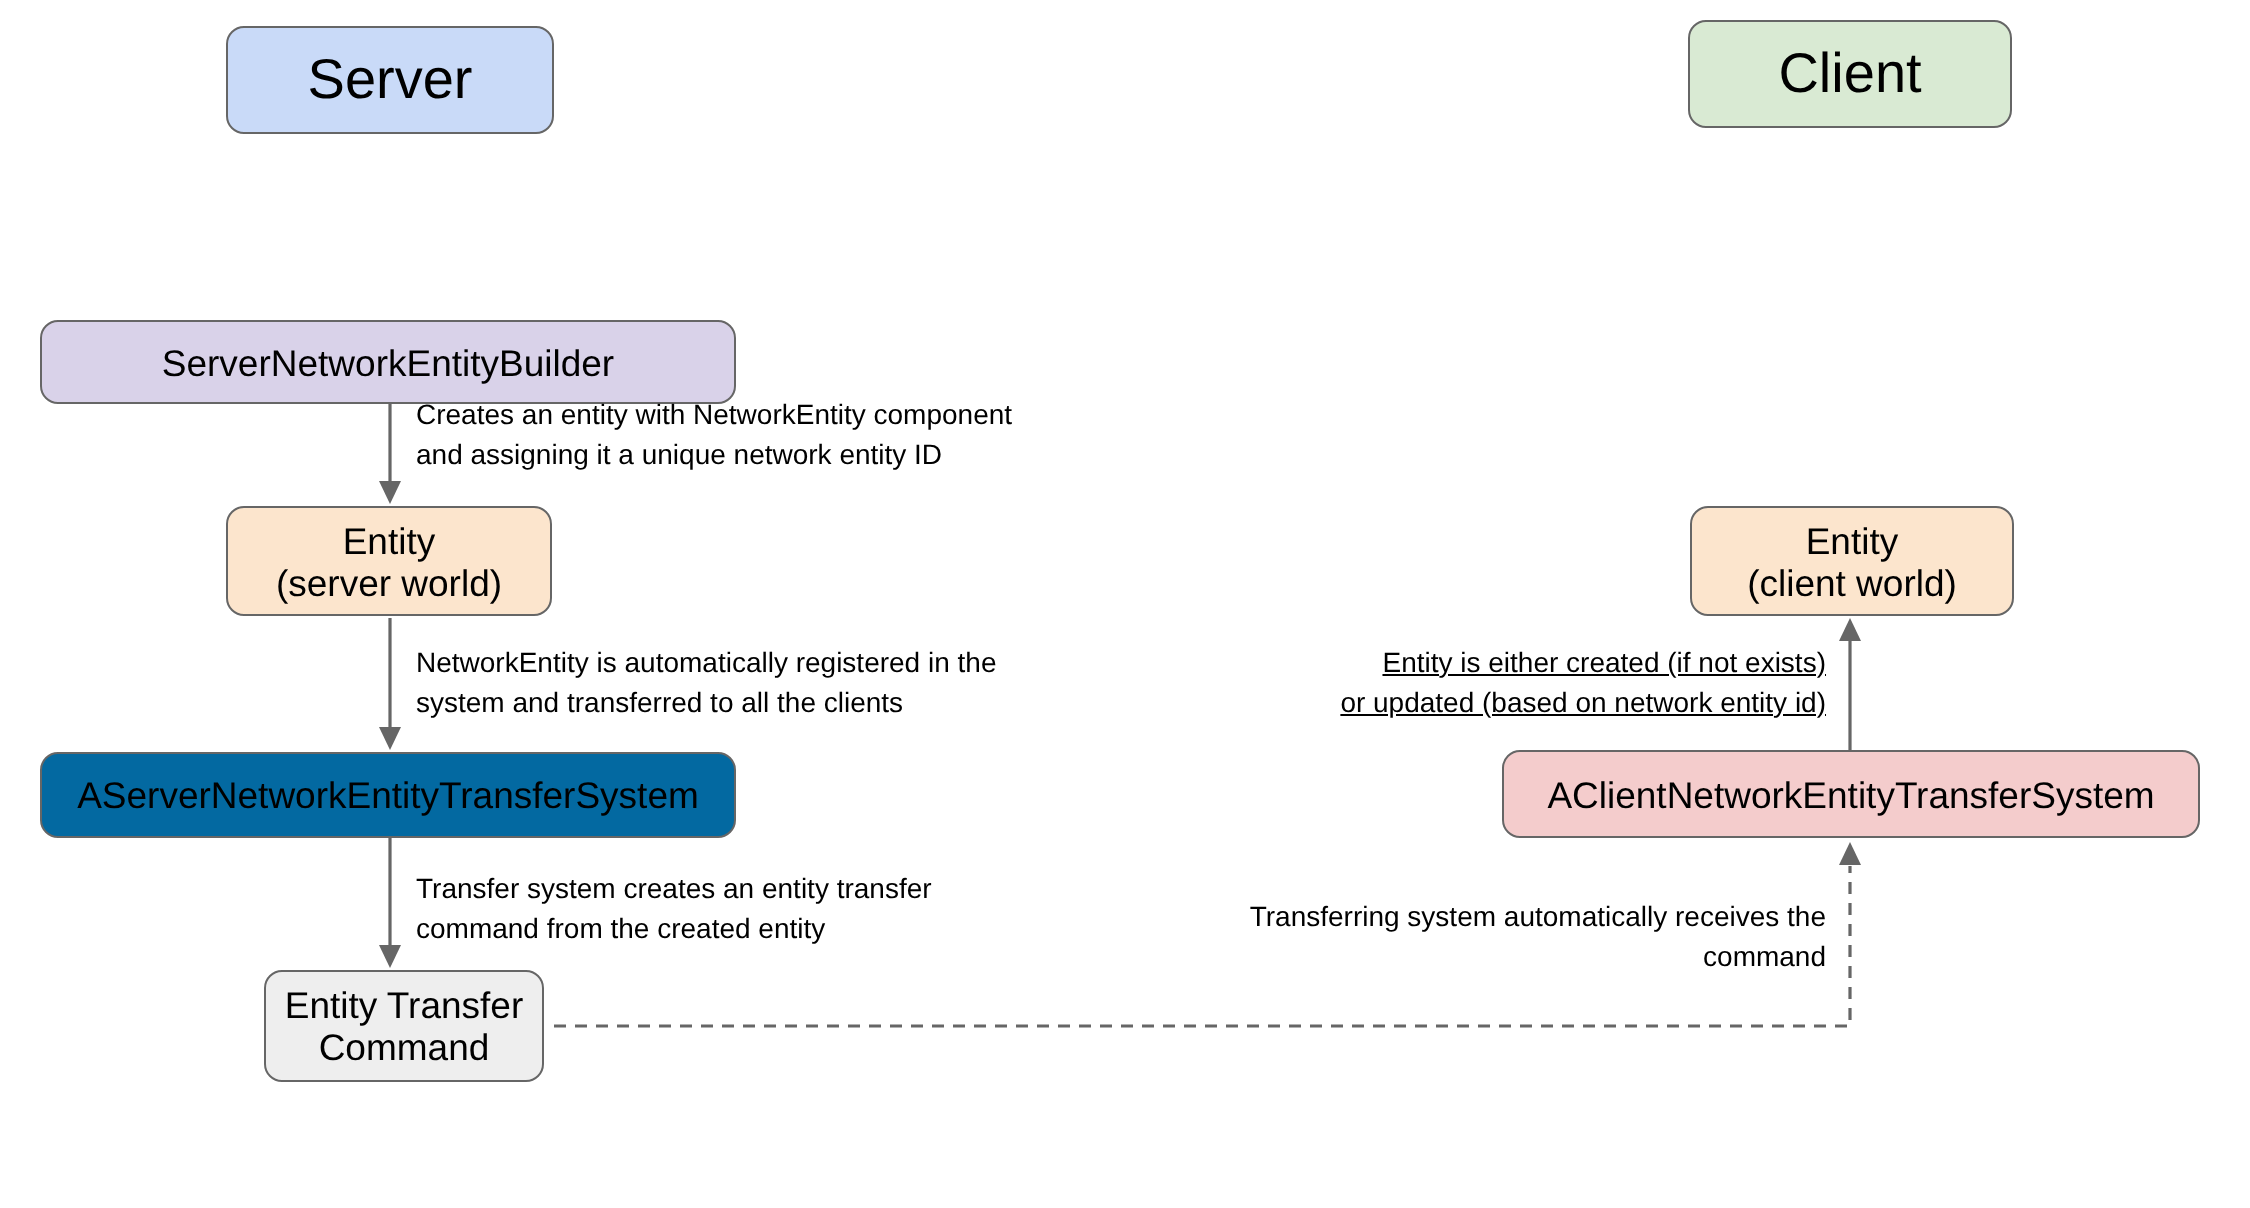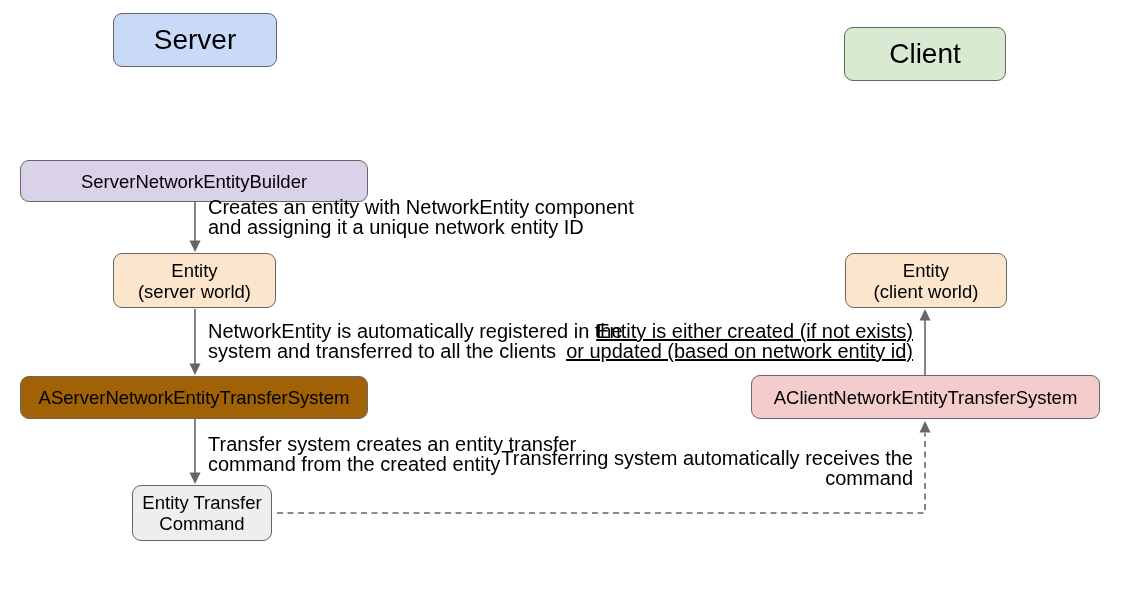--- a/index.html
+++ b/index.html
@@ -53,21 +53,21 @@
   .box.title-box .lbl {
     font-size: 28px;
     line-height: 32px;
   }
   .box.node-box .lbl {
     font-size: 18.5px;
     line-height: 21px;
   }
   .note {
     position: absolute;
-    font-size: 20px;
+    font-size: 14px;
     line-height: 20px;
     white-space: pre-line;
     color: #000000;
   }
   .note.align-right {
     text-align: right;
   }
 </style>
 </head>
 <body>
@@ -94,34 +94,34 @@
     <g>
       <path class="edge-line dashed" d="M 277 513 H 925 V 433"></path>
       <polygon class="edge-head" points="925,421 919.5,432.5 930.5,432.5"></polygon>
     </g>
   </svg>
 
   <div class="box title-box" style="left: 113px; top: 13px; width: 164px; height: 54px; background-color: rgb(201, 218, 248);">
     <span class="lbl">Server</span>
   </div>
 
-  <div class="box title-box" style="left: 844px; top: 27px; width: 162px; height: 54px; background-color: rgb(217, 234, 211);">
+  <div class="box title-box" style="left: 844px; top: 10px; width: 162px; height: 54px; background-color: rgb(217, 234, 211);">
     <span class="lbl">Client</span>
   </div>
 
   <div class="box node-box" style="left: 20px; top: 160px; width: 348px; height: 42px; background-color: rgb(217, 210, 233);">
     <span class="lbl">ServerNetworkEntityBuilder</span>
   </div>
 
   <div class="box node-box" style="left: 113px; top: 253px; width: 163px; height: 55px; background-color: rgb(252, 229, 205);">
     <span class="lbl">Entity
 (server world)</span>
   </div>
 
-  <div class="box node-box" style="left: 20px; top: 376px; width: 348px; height: 43px; background-color: #a16207; align-items: center;">
+  <div class="box node-box" style="left: 20px; top: 376px; width: 348px; height: 43px; background-color: #0369a1; align-items: center;">
     <span class="lbl">AServerNetworkEntityTransferSystem</span>
   </div>
 
   <div class="box node-box" style="left: 132px; top: 485px; width: 140px; height: 56px; background-color: rgb(238, 238, 238);">
     <span class="lbl">Entity Transfer
 Command</span>
   </div>
 
   <div class="box node-box" style="left: 845px; top: 253px; width: 162px; height: 55px; background-color: rgb(252, 229, 205);">
     <span class="lbl">Entity

